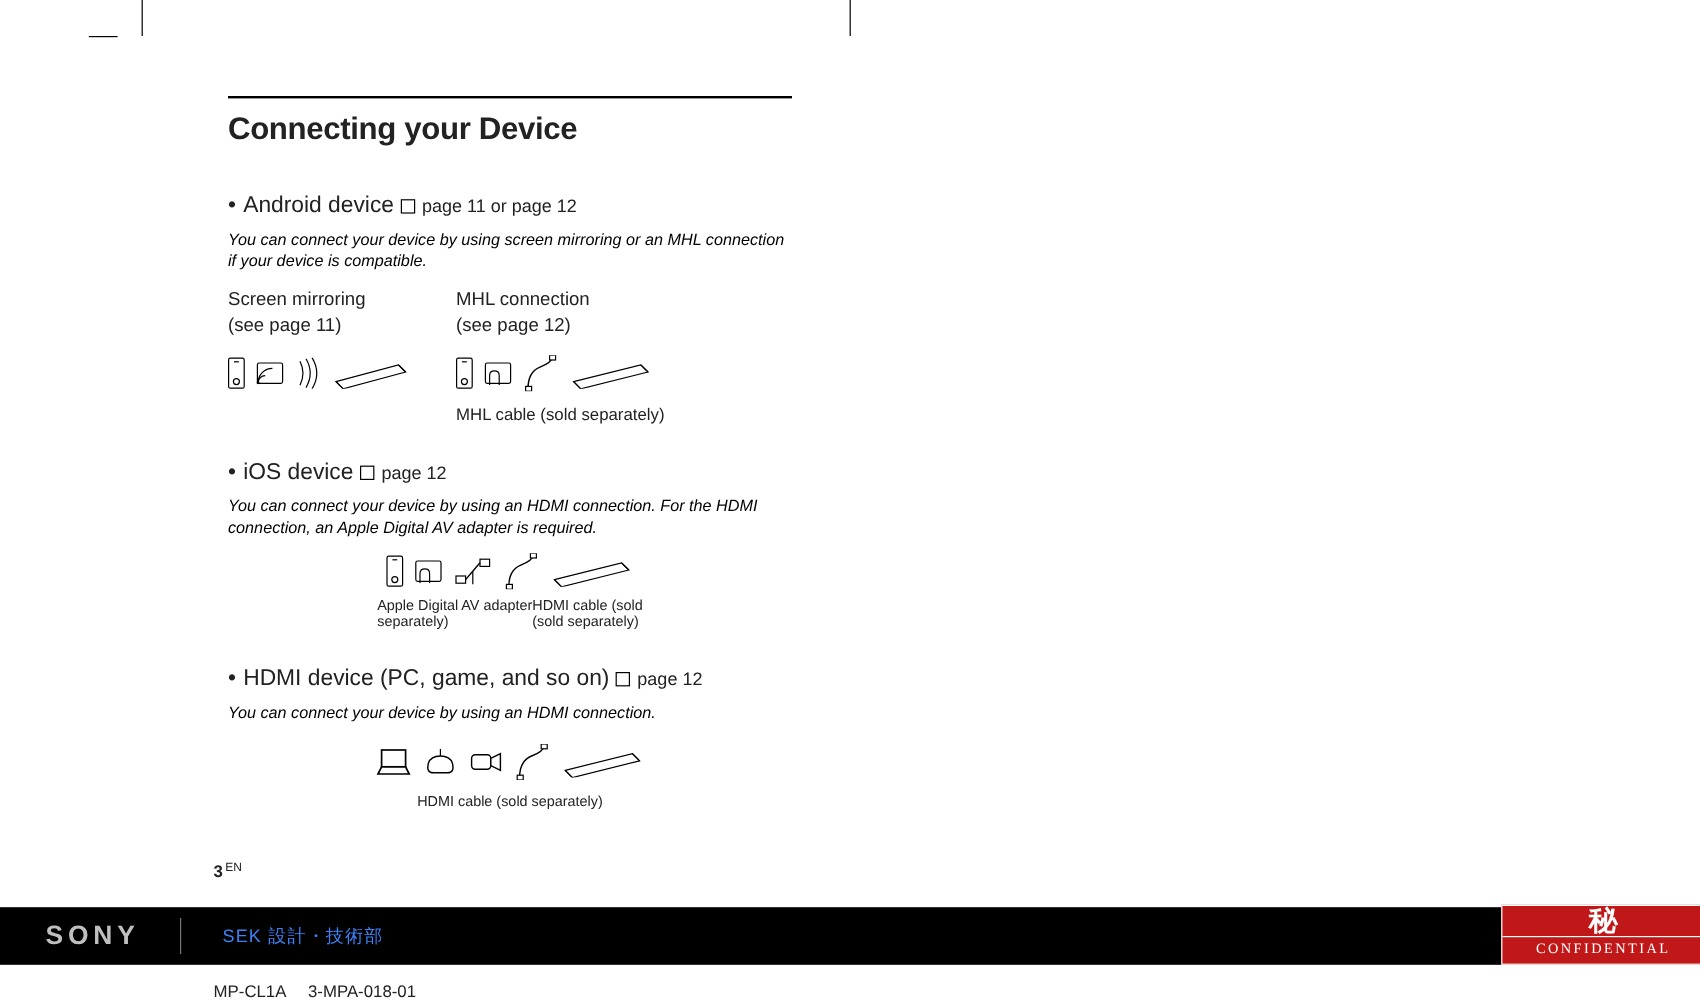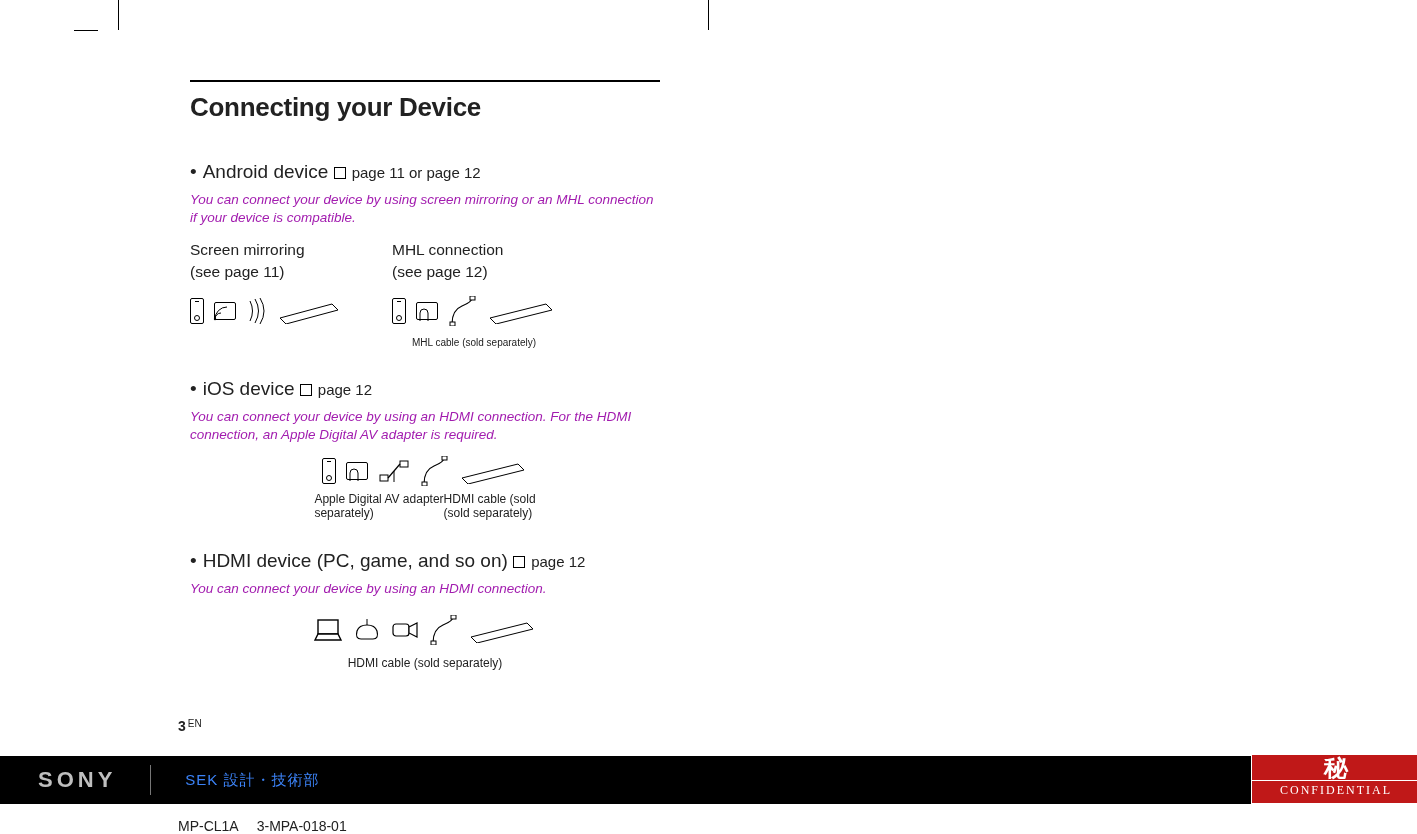--- a/index.html
+++ b/index.html
@@ -50,34 +50,34 @@
     display: inline-block;
     width: 12px; height: 12px;
     border: 1px solid #000;
     vertical-align: -1px;
     margin-right: 6px;
   }
   .desc {
     font-size: 13.5px;
     font-style: italic;
     line-height: 1.35;
-    color: #a21caf;
+    color: #000000;
     margin-bottom: 12px;
   }
 
-  .cols { display: flex; gap: 44px; }
+  .cols { display: flex; gap: 32px; }
   .col { flex: 0 0 auto; }
   .subh {
     font-size: 15.5px;
     line-height: 1.4;
     margin-bottom: 8px;
   }
 
   .iconrow { display: flex; align-items: center; gap: 10px; min-height: 40px; }
-  .caption { font-size: 10px; margin-top: 6px; text-align: center; }
+  .caption { font-size: 14px; margin-top: 6px; text-align: center; }
 
   
   .phone { width: 14px; height: 26px; border: 1.5px solid #000; border-radius: 2px; position: relative; }
   .phone::before { content:""; position:absolute; left:50%; top:2px; width:4px; height:1px; background:#000; transform:translateX(-50%); }
   .phone::after { content:""; position:absolute; left:50%; bottom:2px; width:4px; height:4px; border:1px solid #000; border-radius:50%; transform:translateX(-50%); }
 
   .cast { width: 22px; height: 18px; border: 1.5px solid #000; border-radius: 2px; position: relative; }
   .cast svg { position:absolute; left:-2px; bottom:-2px; }
 
   .waves svg, .proj svg, .cable svg, .adapter svg, .laptop svg, .gamepad svg, .camcorder svg { display:block; }

